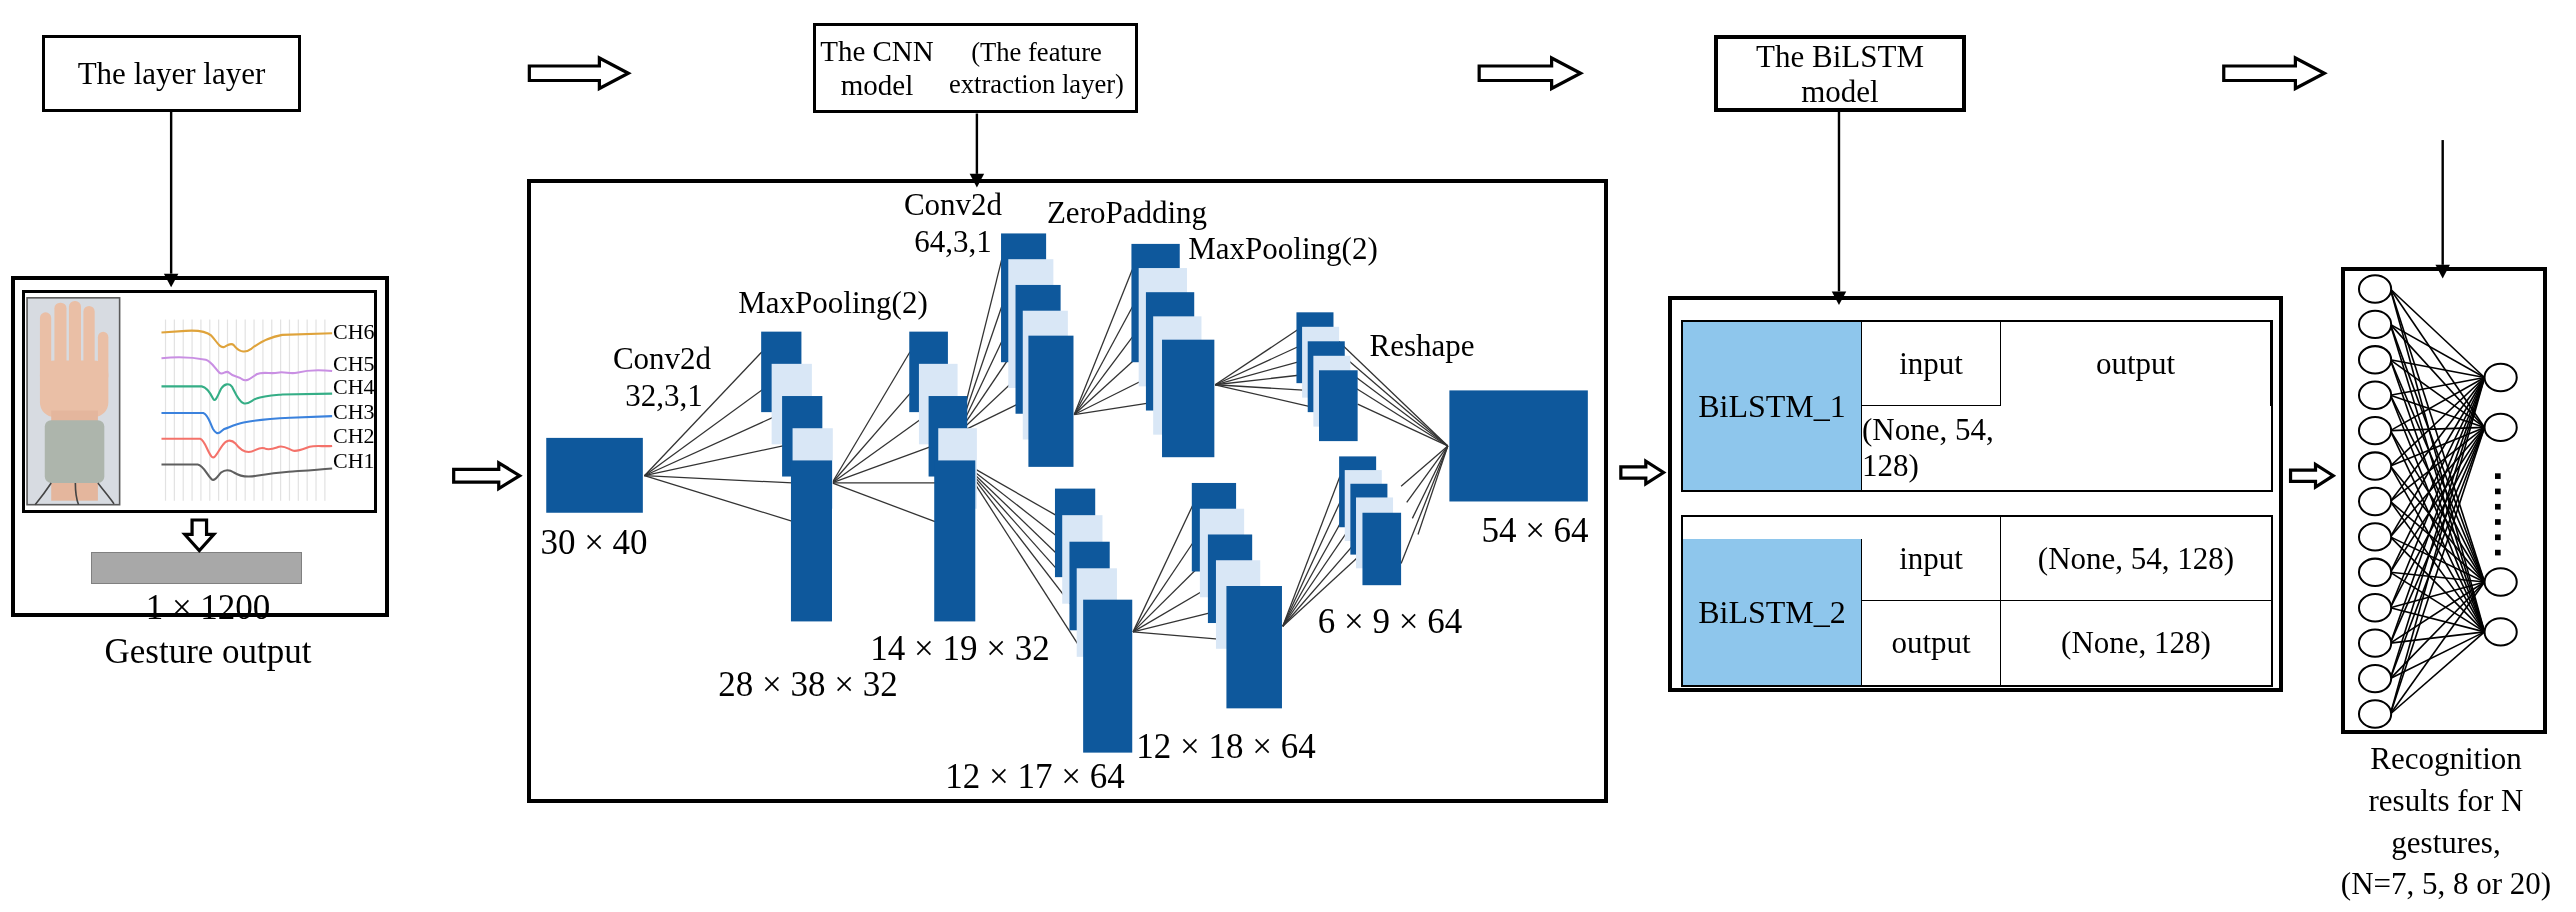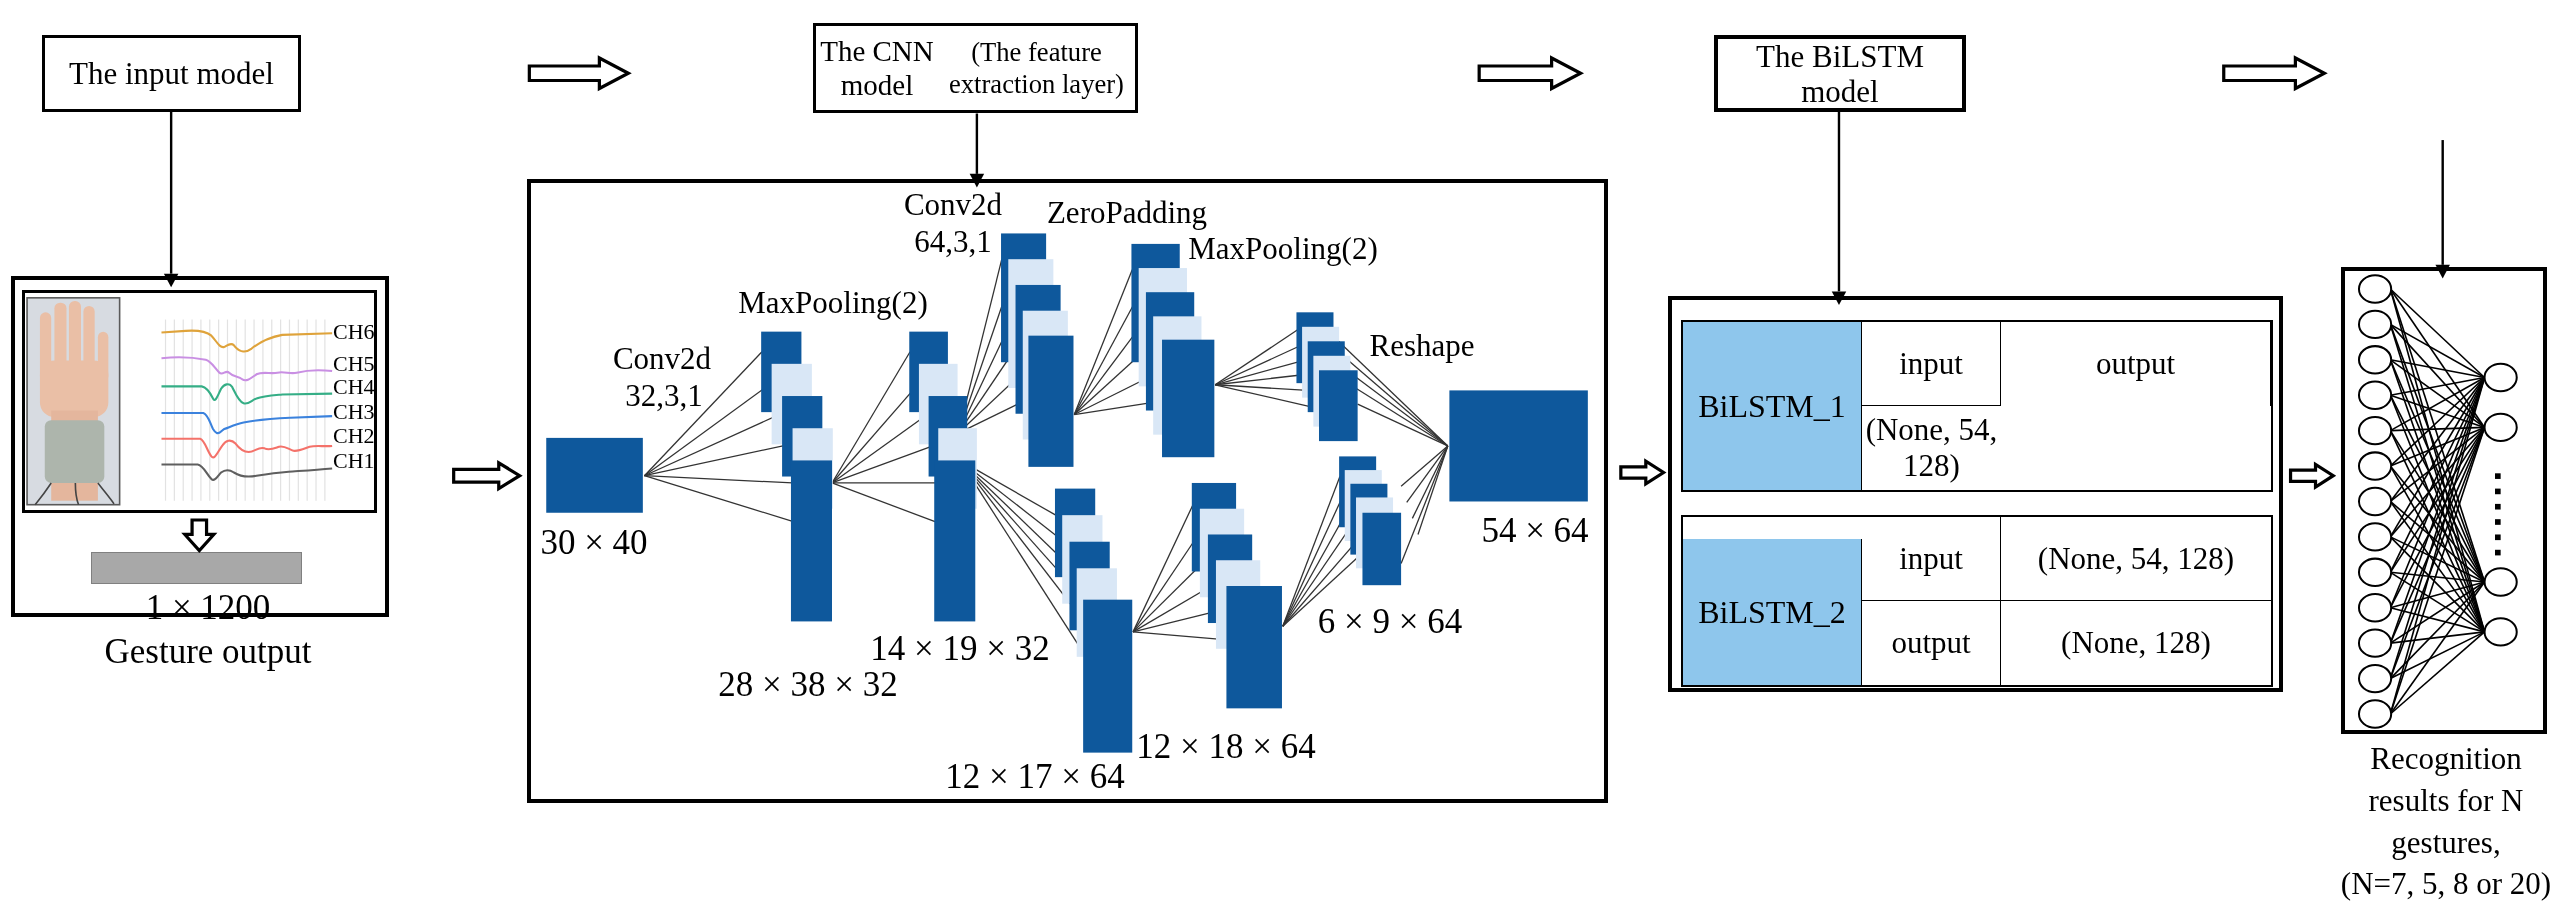--- a/index.html
+++ b/index.html
@@ -28,30 +28,30 @@
     display:grid;grid-template-columns:179px 139px 1fr;grid-template-rows:1fr 1fr;
   }
   .ltable .ncell{
     grid-row:1/3;border-right:1.6px solid #000;display:flex;align-items:center;justify-content:center;
     font-size:32px;
   }
   .ltable .kcell,.ltable .vcell{
     display:flex;align-items:center;justify-content:center;font-size:31px;border-bottom:1.6px solid #000;
   }
   .ltable .kcell{border-right:1.6px solid #000;}
-  .ltable .last{border-bottom:none;text-align:center;}
+  .ltable .last{border-bottom:none;}
   .graybar{position:absolute;box-sizing:border-box;border:1.6px solid #808080;}
 </style>
 </head>
 <body>
 
 <div id="canvas">
 
   <div class="box f38" style="left:42px;top:35px;width:259px;height:77px;">
-    <span>The input model</span>
+    <span>The layer layer</span>
   </div>
 
   <div class="box" style="left:813px;top:23.4px;width:325px;height:90px;">
     <div class="f36">The CNN model</div>
     <div class="f33">(The feature extraction layer)</div>
   </div>
 
   <div class="box thick f38" style="left:1714px;top:35px;width:252px;height:77px;">
     <span>The BiLSTM model</span>
   </div>

